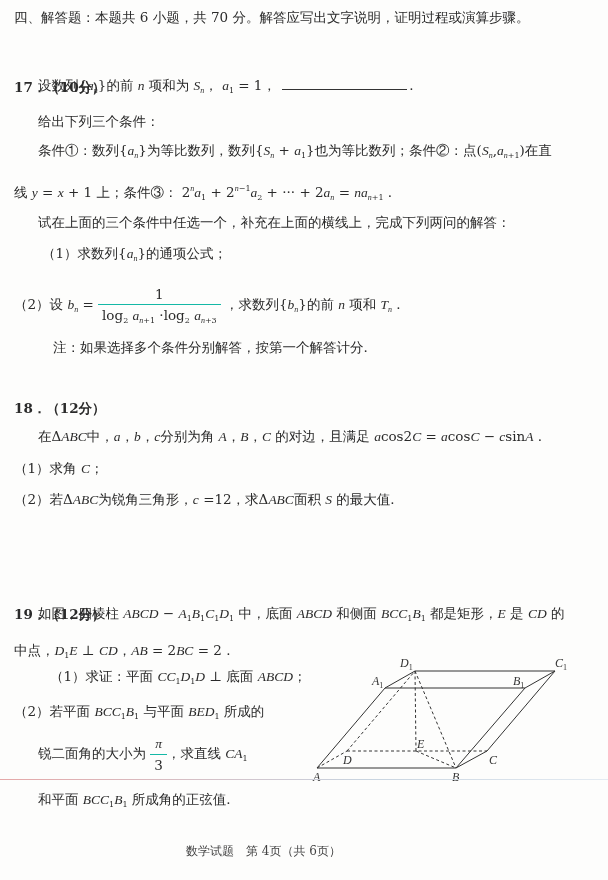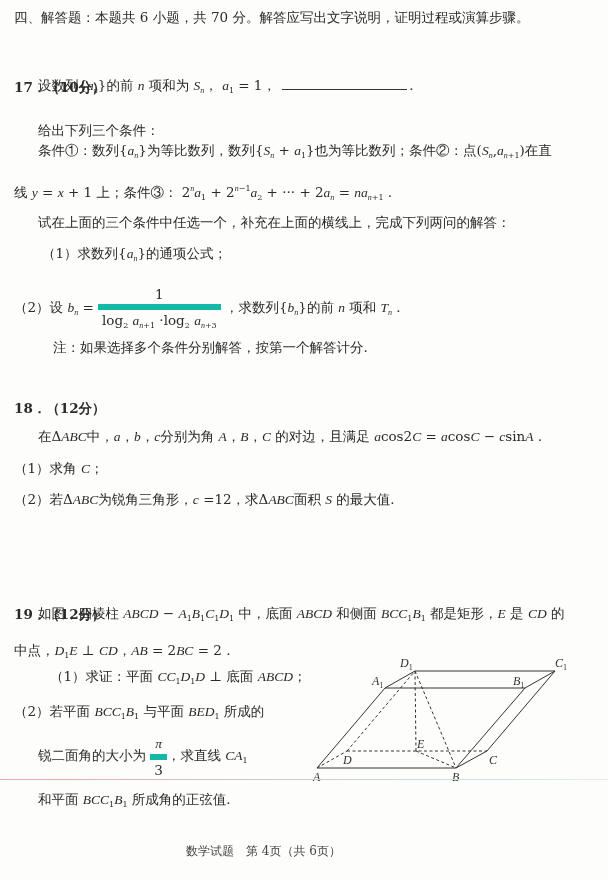--- a/index.html
+++ b/index.html
@@ -10,41 +10,41 @@
     .line { position: absolute; left: 0; white-space: nowrap; font-size: 13.5px; line-height: 18px; }
     .ind { left: 38px; }
     .left { left: 14px; }
     .bold { font-weight: bold; }
     i, .m { font-family: "Liberation Serif", "DejaVu Serif", serif; font-style: italic; }
     sub { font-size: 8px; vertical-align: -3px; }
     sup { font-size: 8px; vertical-align: 6px; }
     .blank { display: inline-block; width: 125px; border-bottom: 1px solid #333; height: 12px; margin: 0 2px; }
     .frac { display: inline-block; vertical-align: middle; text-align: center; }
     .frac .num { display: block; padding: 0 4px 2px; }
-    .frac .den { display: block; border-top: 6px solid #14b8a6; padding: 2px 4px 0; }
+    .frac .den { display: block; border-top: 1px solid #14b8a6; padding: 2px 4px 0; }
     .footer { position: absolute; top: 843px; left: 0; width: 527px; text-align: center; font-size: 12px; color: #444; }
     .redline { position: absolute; left: 0; top: 779px; width: 608px; height: 1px;
       background: linear-gradient(to right, #e5a8a8, #c8d4e0 60%, #e4ebf2); }
     svg text { font-family: "Liberation Serif", serif; font-style: italic; font-size: 12px; fill: #333; }
     svg .s { font-size: 8px; font-style: normal; }
   </style>
 </head>
 <body>
 
 <div class="line left" style="top:8px;">
   <span>四、解答题：本题共 6 小题，共 70 分。解答应写出文字说明，证明过程或演算步骤。</span>
 </div>
 
 <div class="line left bold" style="top:38px;margin-top:40px;">17．（10分）</div>
 
 <div class="line ind" style="top:76px;">
   设数列{<i>a</i><sub><i>n</i></sub>}的前 <i>n</i> 项和为 <i>S</i><sub><i>n</i></sub>， <i>a</i><sub>1</sub> = 1， <span class="blank"></span>.
 </div>
 
-<div class="line ind" style="top:121px;">给出下列三个条件：</div>
+<div class="line ind" style="top:112px;">给出下列三个条件：</div>
 
 <div class="line ind" style="top:141px;">
   条件①：数列{<i>a</i><sub><i>n</i></sub>}为等比数列，数列{<i>S</i><sub><i>n</i></sub> + <i>a</i><sub>1</sub>}也为等比数列；条件②：点(<i>S</i><sub><i>n</i></sub>,<i>a</i><sub><i>n</i>+1</sub>)在直
 </div>
 
 <div class="line left" style="top:180px;">
   线 <i>y</i> = <i>x</i> + 1 上；条件③： 2<sup><i>n</i></sup><i>a</i><sub>1</sub> + 2<sup><i>n</i>−1</sup><i>a</i><sub>2</sub> + ··· + 2<i>a</i><sub><i>n</i></sub> = <i>na</i><sub><i>n</i>+1</sub> .
 </div>
 
 <div class="line ind" style="top:213px;">试在上面的三个条件中任选一个，补充在上面的横线上，完成下列两问的解答：</div>

